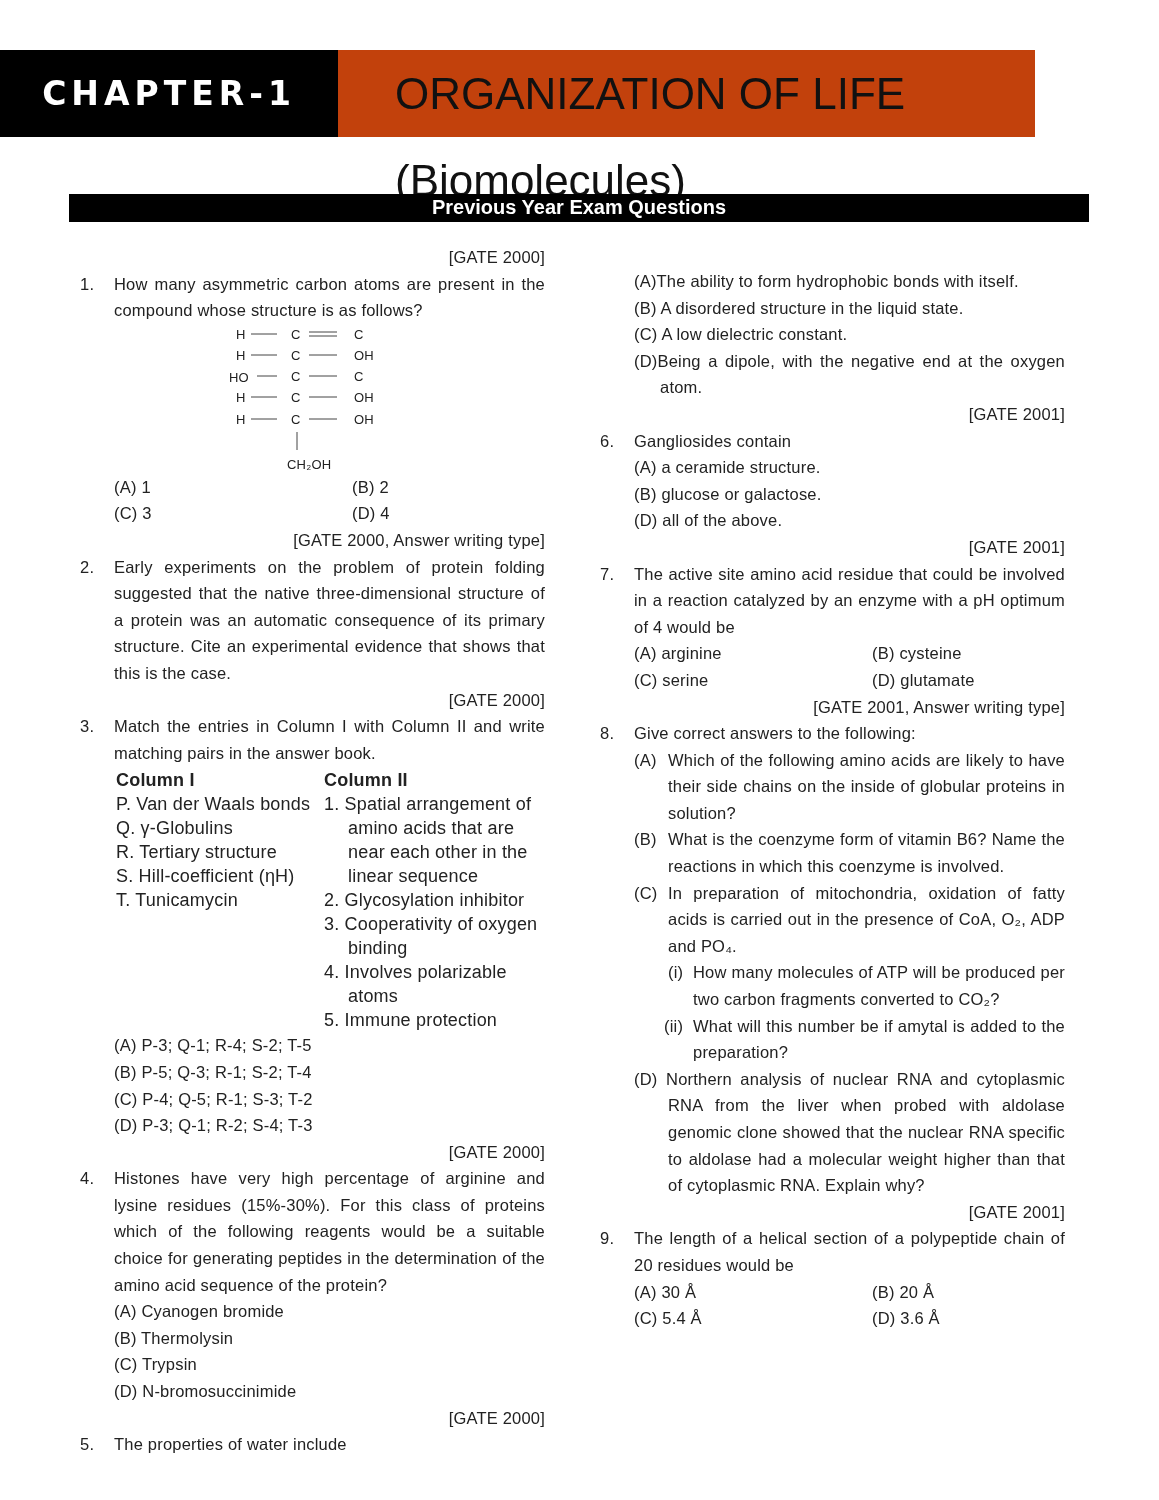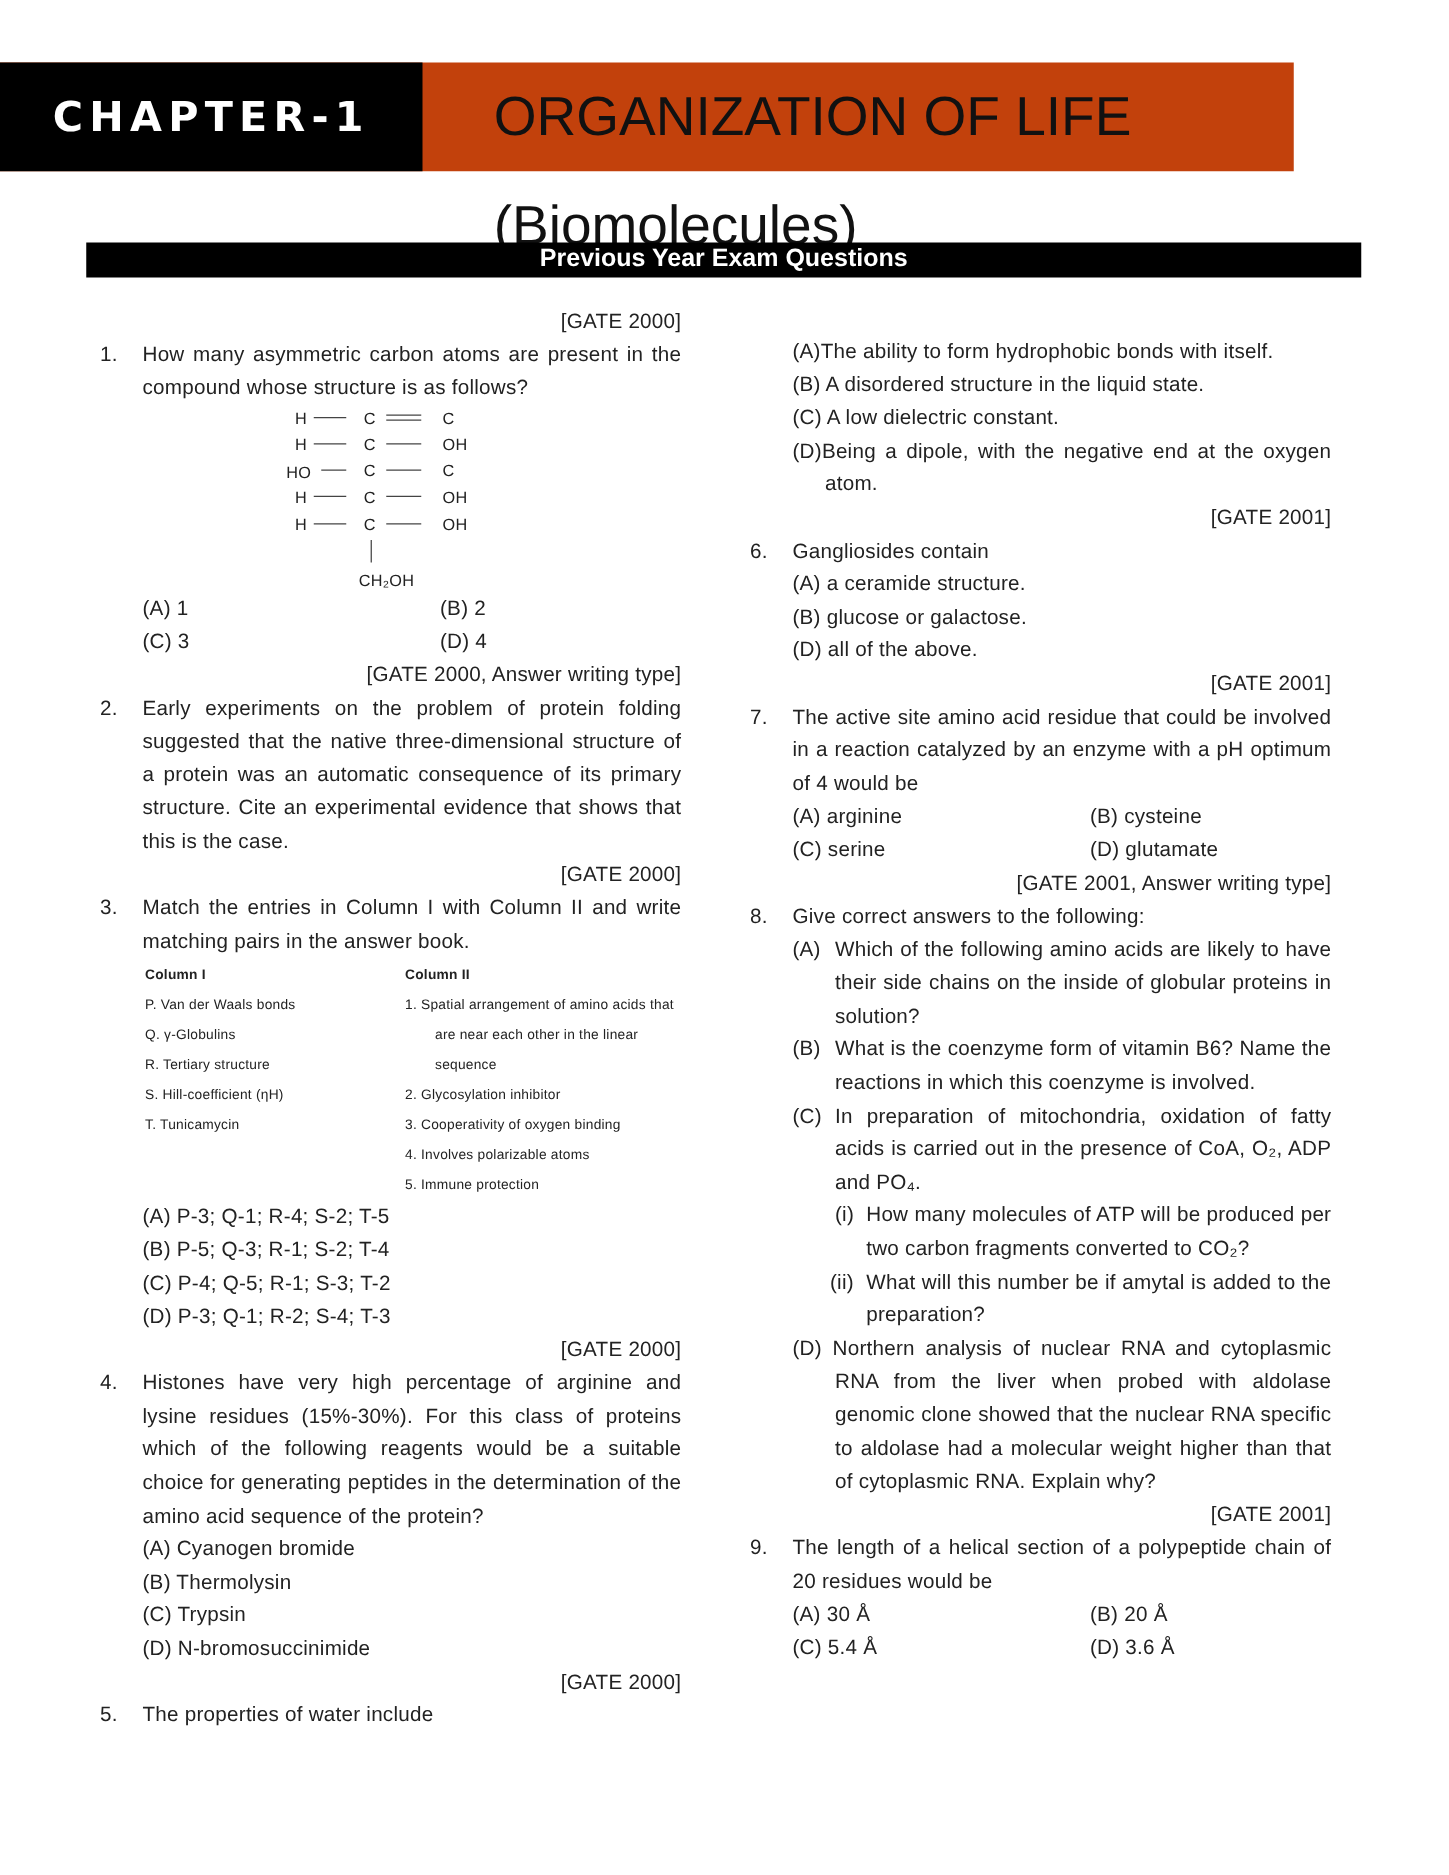--- a/index.html
+++ b/index.html
@@ -10,21 +10,21 @@
   .sectbar { position:absolute; left:69px; top:194px; width:1020px; height:28px; background:#000; color:#fff; font-weight:bold; font-size:20px; text-align:center; line-height:26px; }
   .col { position:absolute; font-size:16.5px; line-height:26.6px; letter-spacing:0.2px; }
   .left { left:80px; top:244px; width:465px; }
   .right { left:600px; top:244px; width:465px;margin-top:24px; }
   .src { text-align:right; font-weight:normal; }
   .q { position:relative; padding-left:34px; text-align:justify; }
   .q .num { position:absolute; left:0; top:0; }
   .opt { padding-left:34px; }
   .grid2 { display:grid; grid-template-columns:238px 1fr; padding-left:34px; }
   .chem { position:relative; height:150px; margin-left:34px; font-size:13px; line-height:21px; color:#222; }
-  .match { display:grid; grid-template-columns:208px 1fr; font-size:11px; line-height:24px; padding-left:36px; margin-top:2px; }
+  .match { display:grid; grid-template-columns:208px 1fr; font-size:18px; line-height:24px; padding-left:36px; margin-top:2px; }
   .match .hd { font-weight:bold; }
   .m2 { padding-left:24px; text-indent:-24px; }
   .sub2 { padding-left:68px; position:relative; text-align:justify; }
   .sub2 .lab { position:absolute; left:34px; }
   .hang { padding-left:60px; text-indent:-26px; }
 </style>
 </head>
 <body>
 
 <div class="banner">

